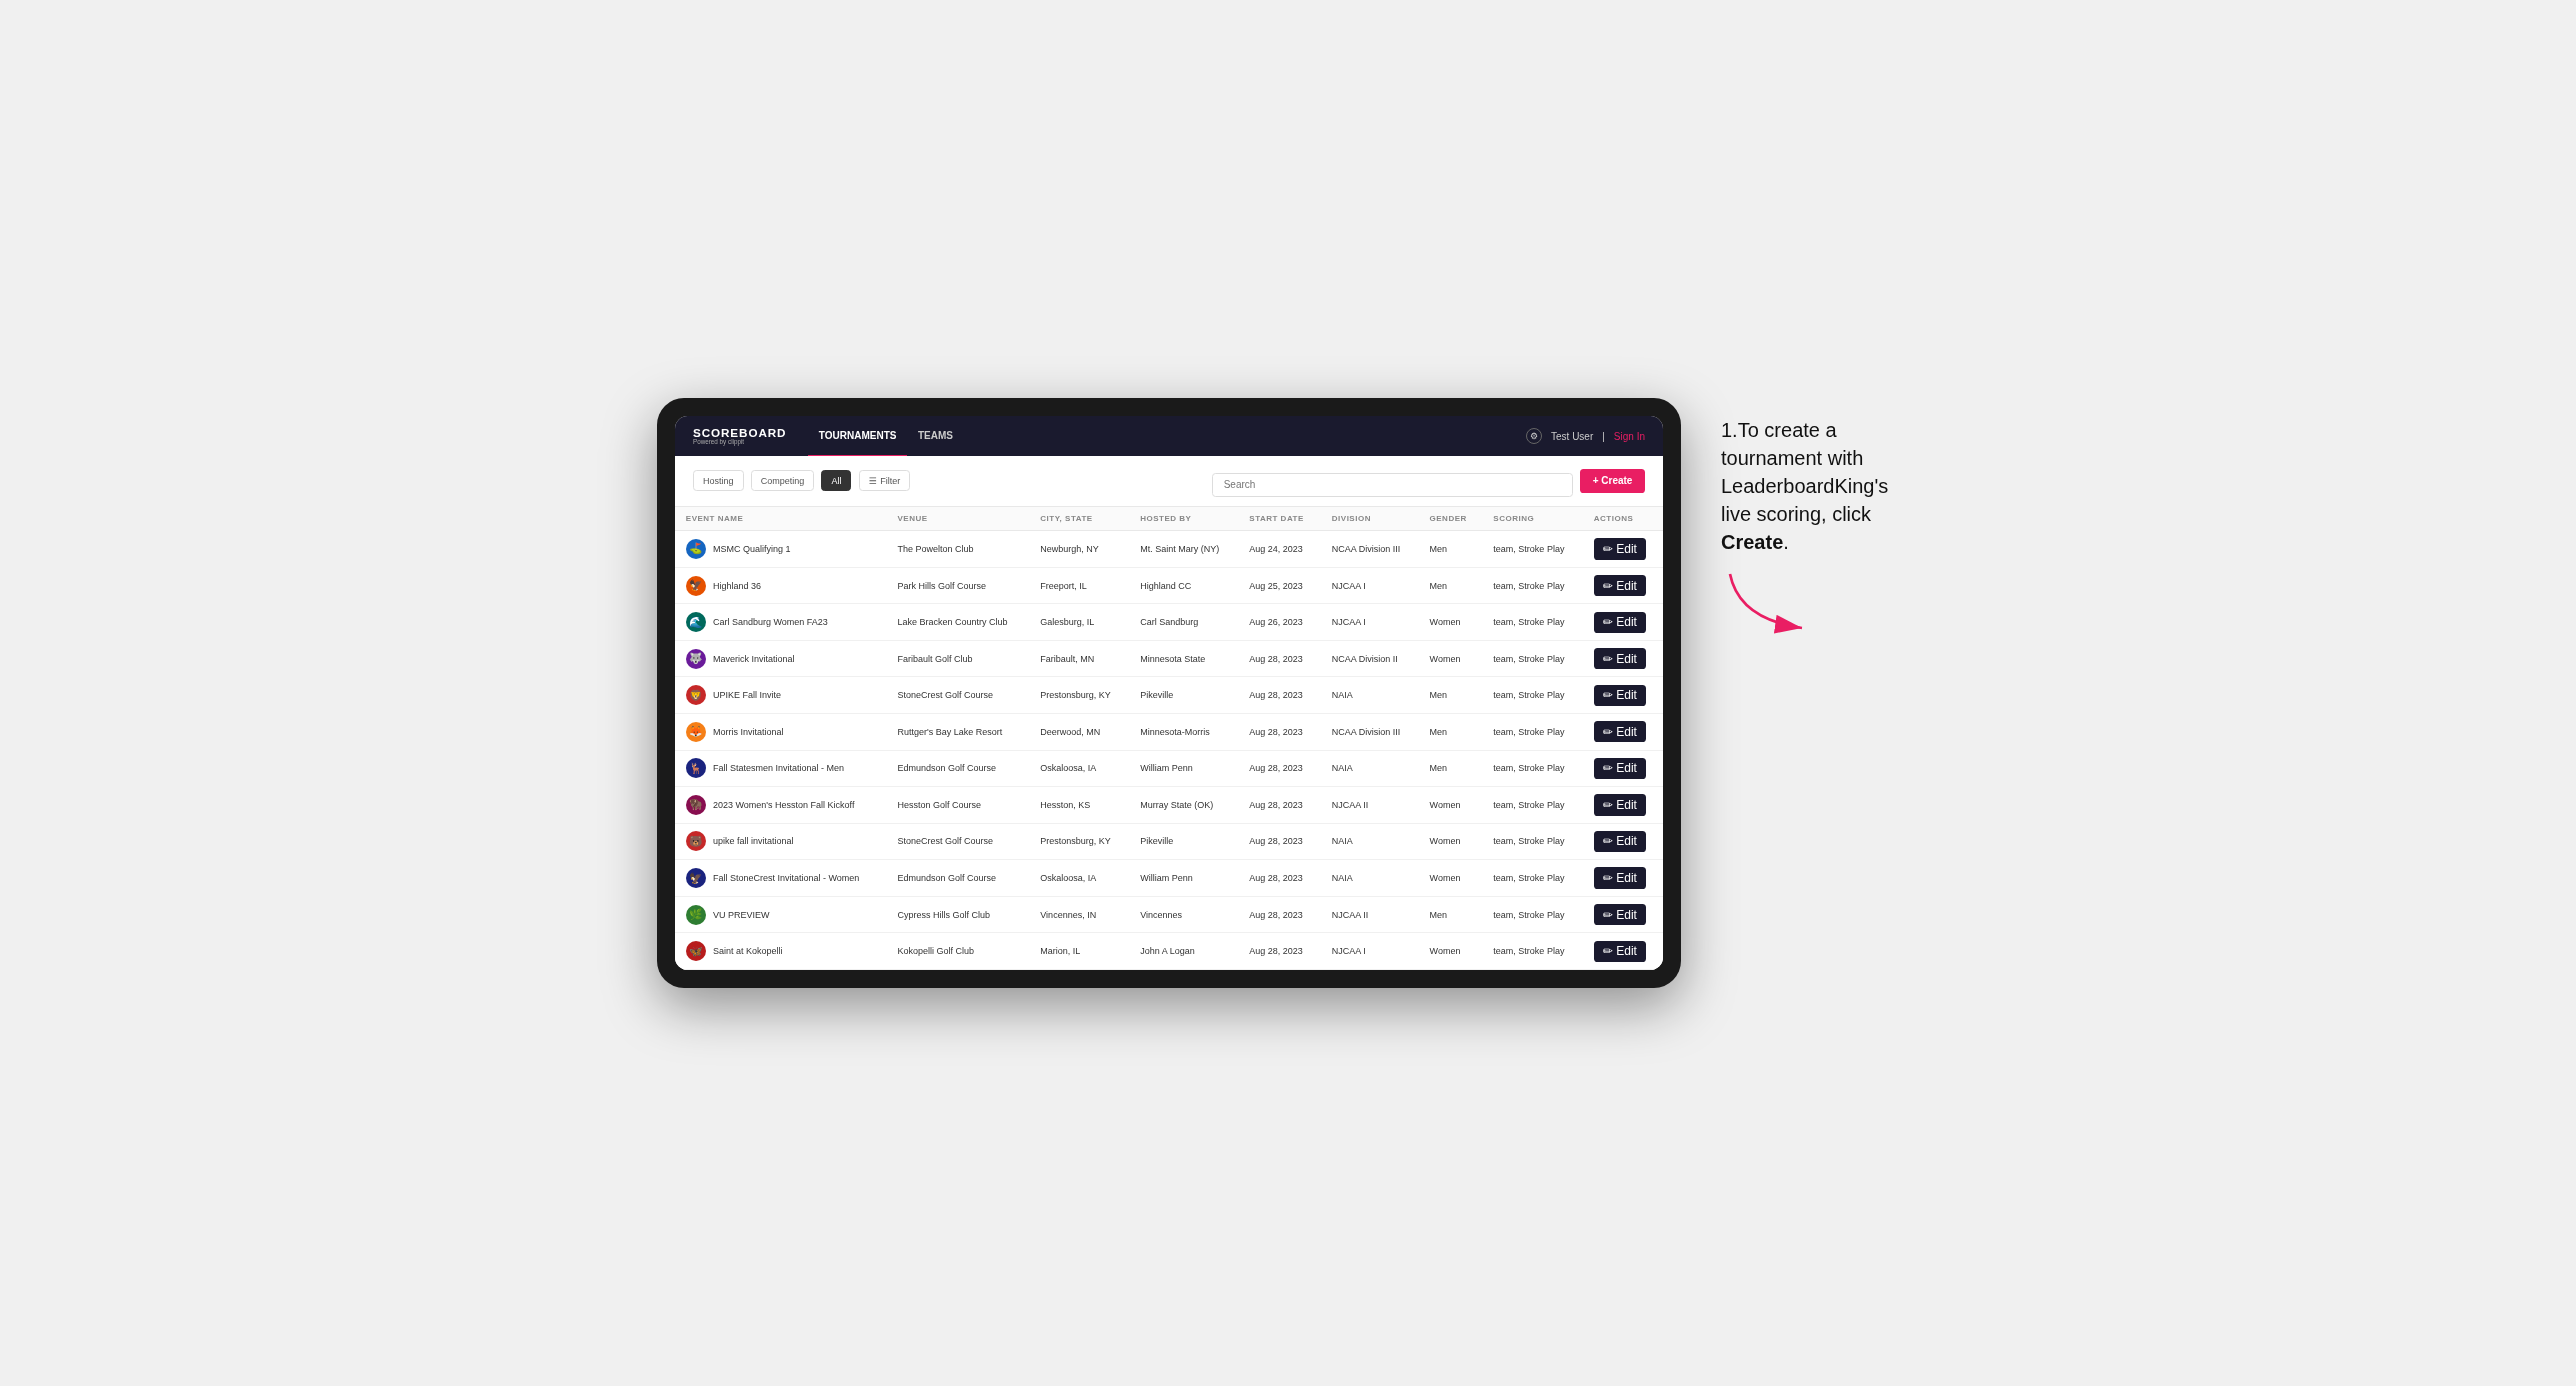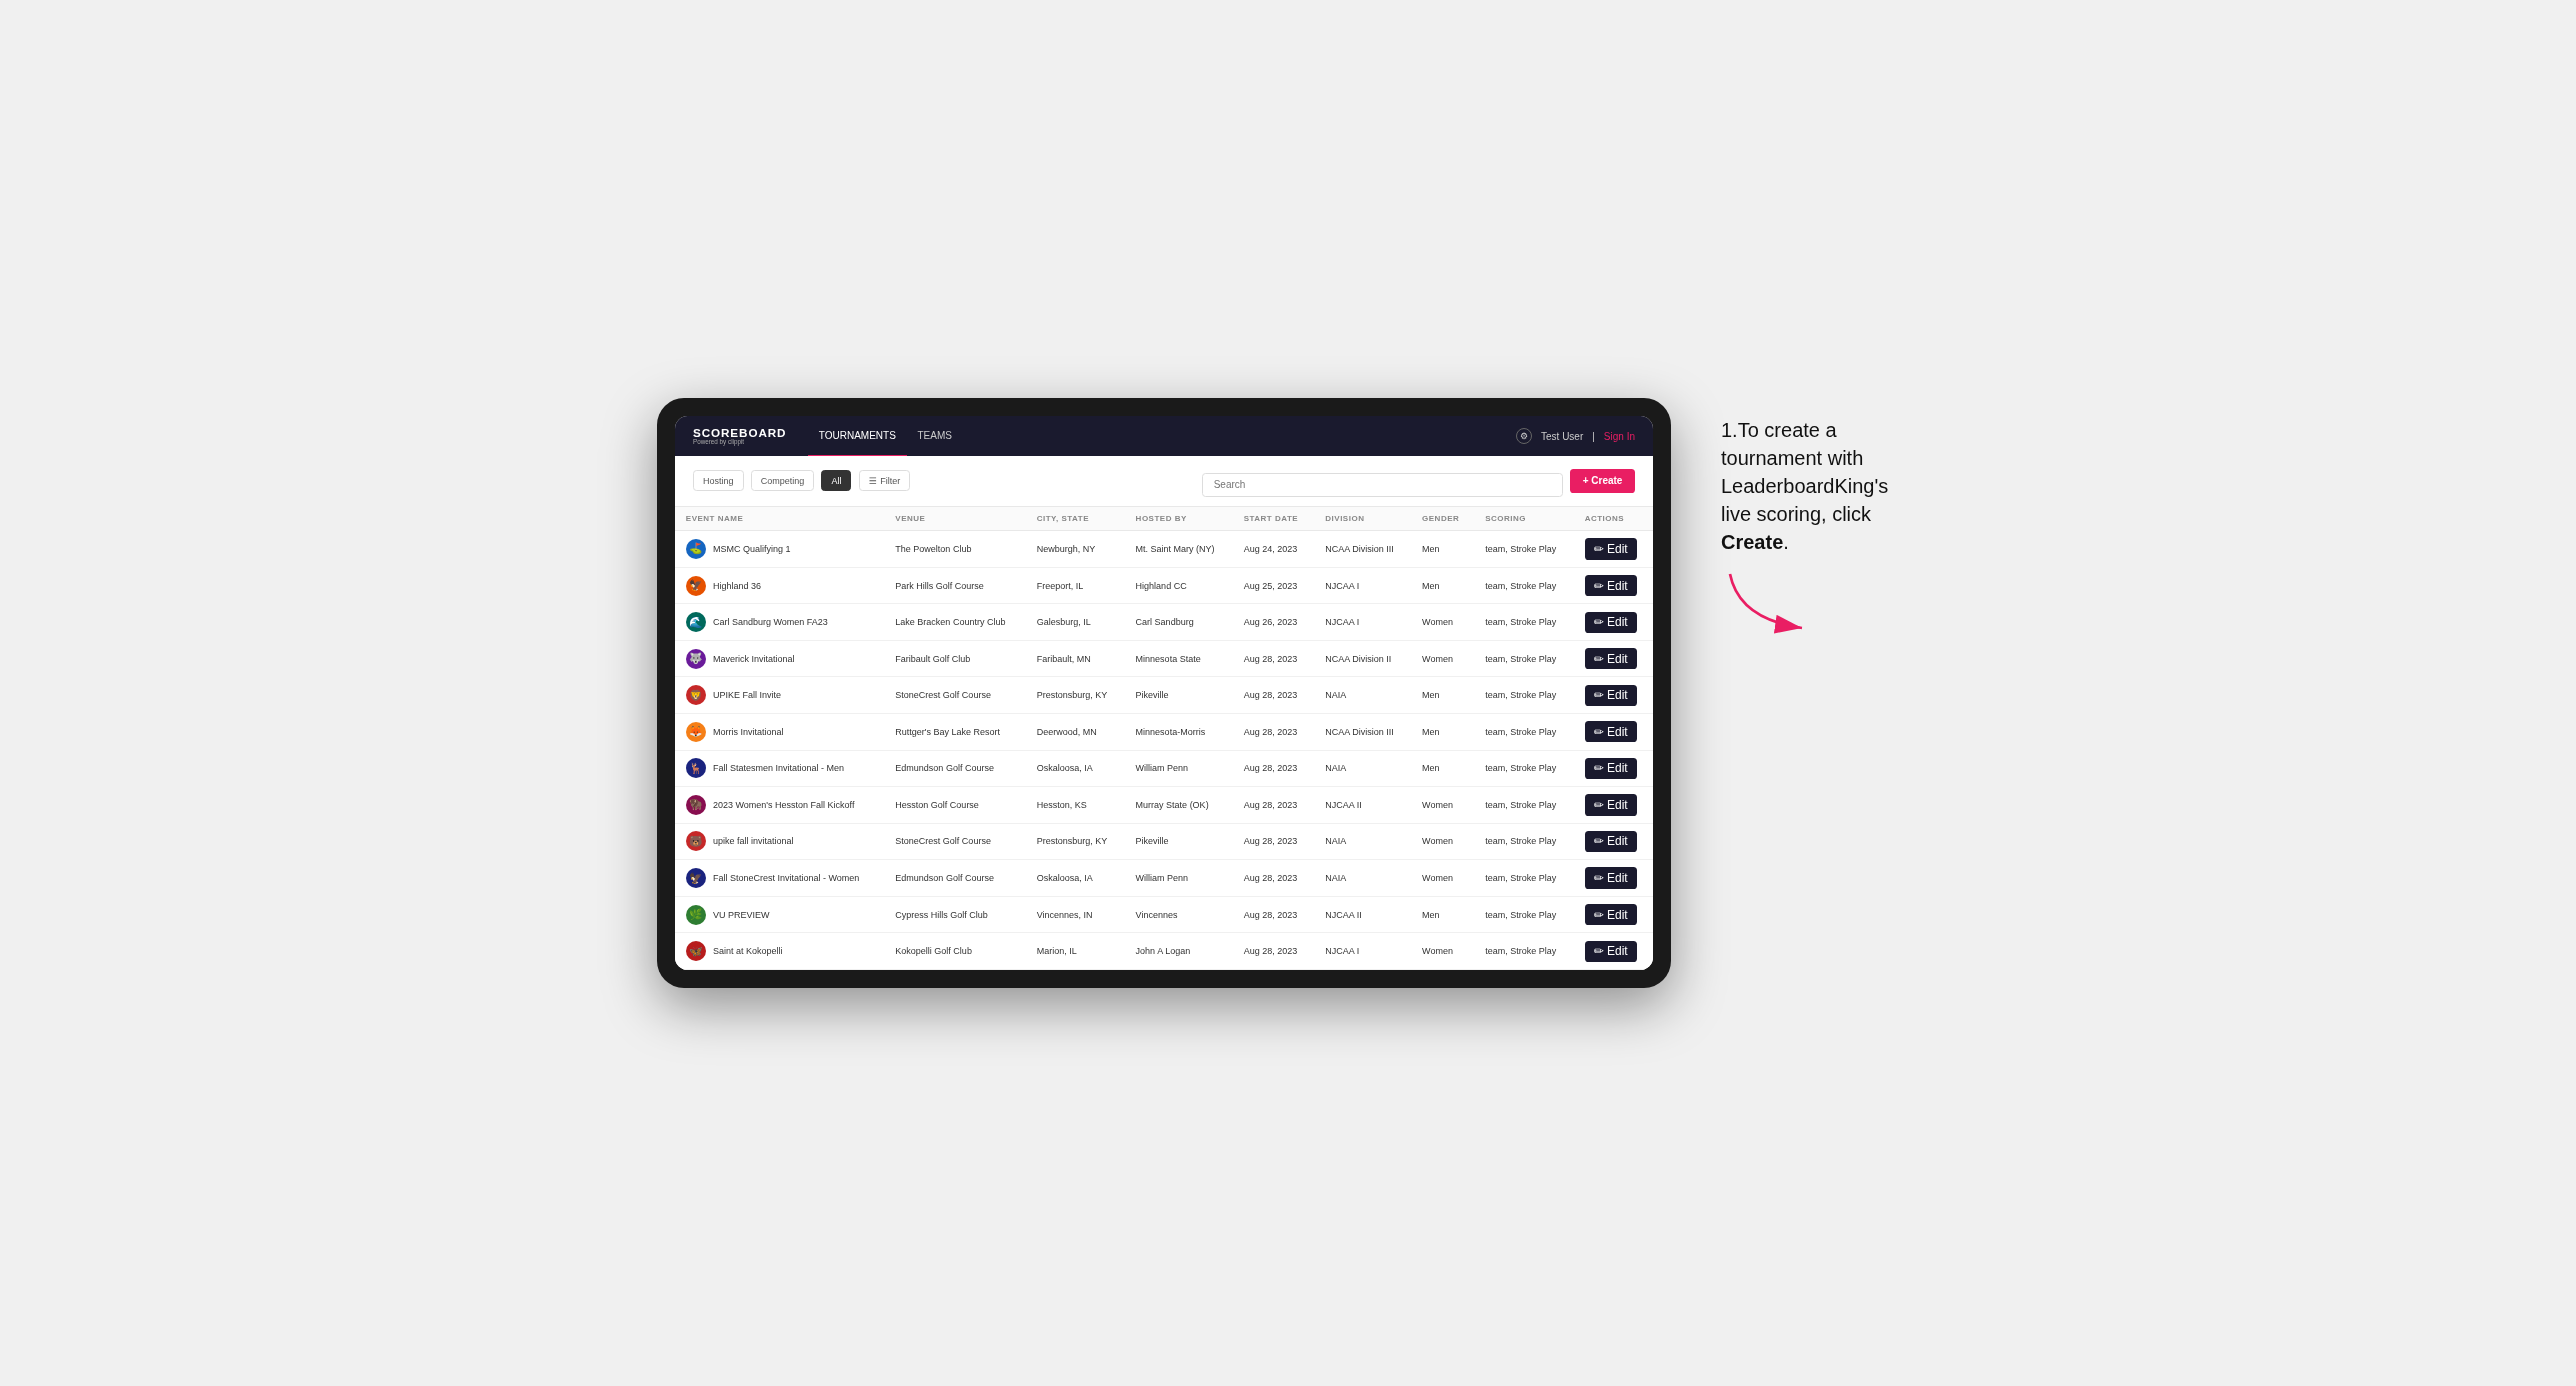--- a/index.html
+++ b/index.html
@@ -9,21 +9,21 @@
       min-height: 100vh;
       display: flex;
       align-items: center;
       justify-content: center;
       padding: 36px;
     }
 
     .page-wrapper {
       display: flex;
       align-items: flex-start;
-      gap: 14px;
+      gap: 4px;
       width: 100%;
       max-width: 1262px;
     }
 
     .tablet-container {
       background: #1a1a1a;
       border-radius: 27px;
       padding: 18px;
       box-shadow: 0 18px 54px rgba(0,0,0,0.4);
       flex: 1;
@@ -62,20 +62,21 @@
     .nav-logo .logo-sub {
       color: #aaa;
       font-size: 6.3px;
     }
 
     .nav-tabs {
       display: flex;
       gap: 0;
       height: 100%;
       align-items: flex-end;
+      font-weight: bold;
     }
 
     .nav-tab {
       color: #ccc;
       font-size: 10px;
       padding: 7.2px 10.8px;
       cursor: pointer;
       border-bottom: 1.8px solid transparent;
       height: 100%;
       display: flex;

